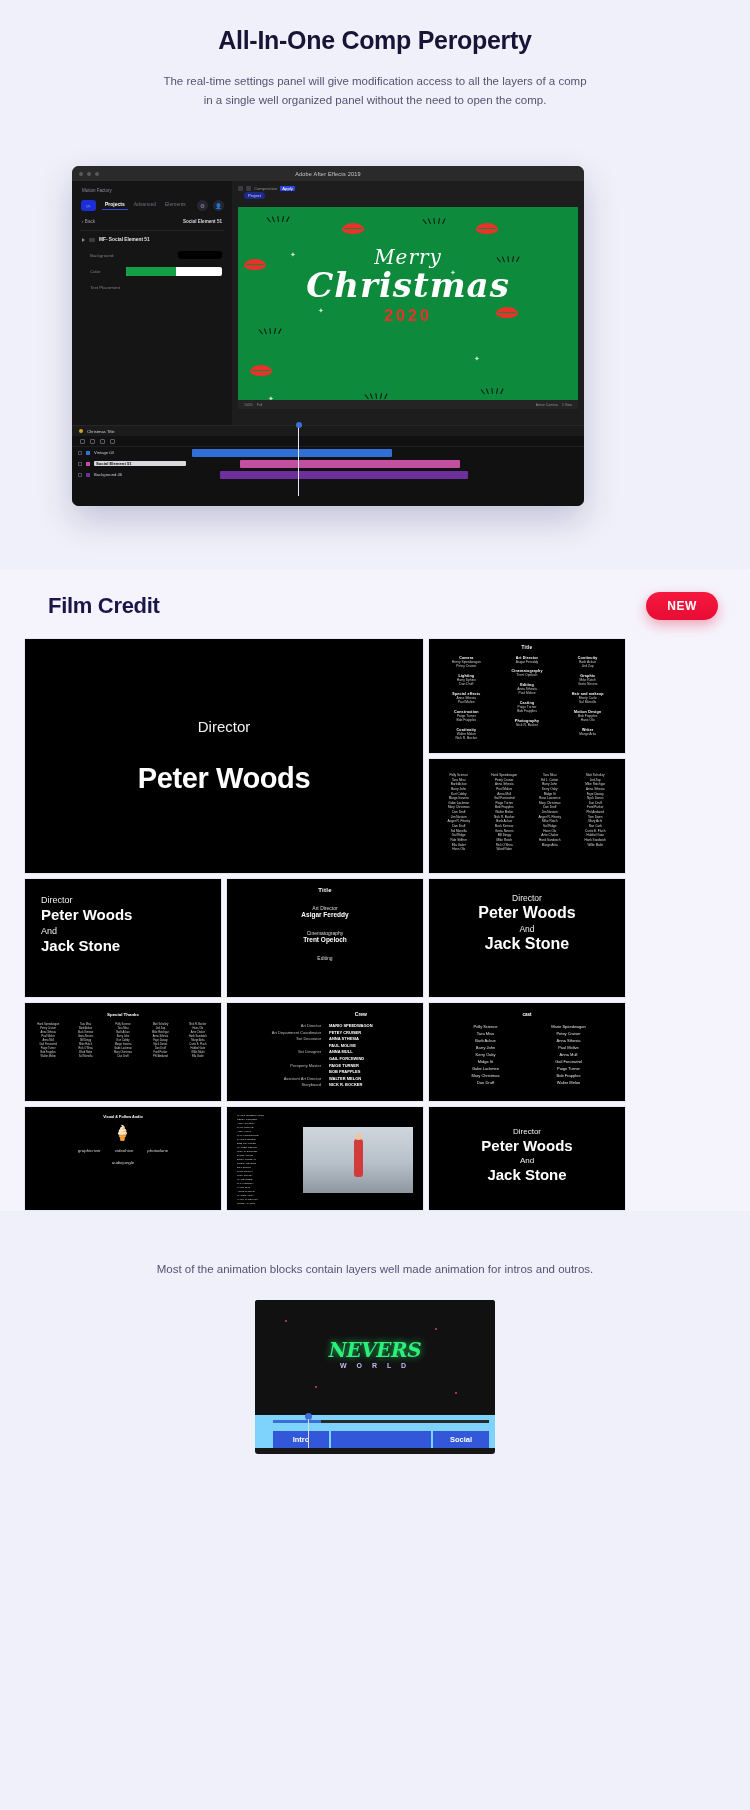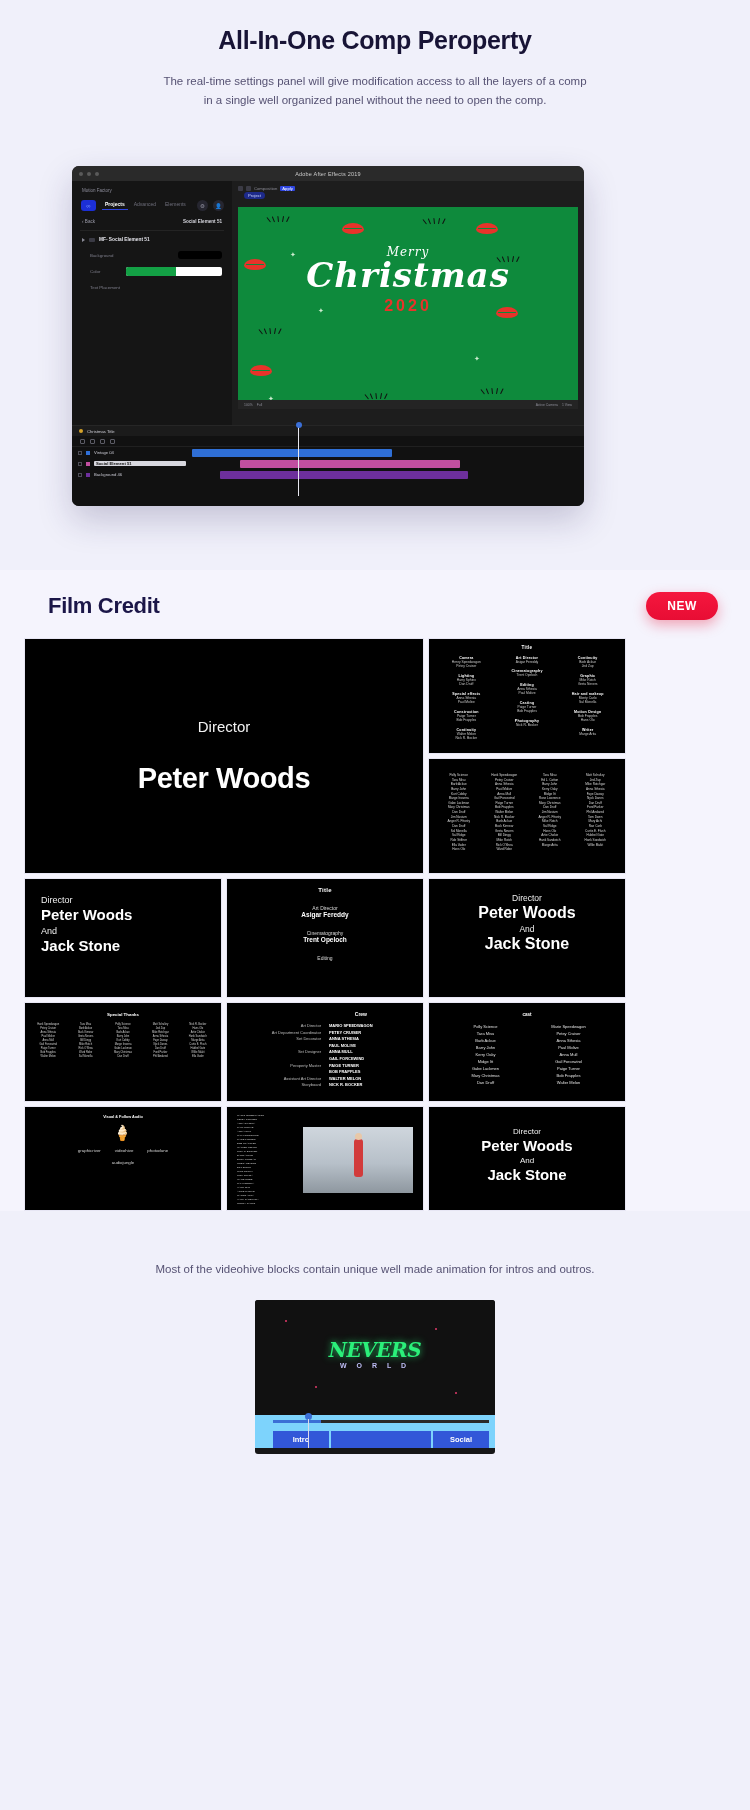--- a/index.html
+++ b/index.html
@@ -126,21 +126,21 @@
 
   .comp {
     position: absolute; left: 6px; right: 6px; top: 26px; bottom: 16px;
     background: #0e8a3c; overflow: hidden;
   }
   .xmas-script {
     position: absolute; left: 0; right: 0; top: 38px;
     text-align: center; color: #fff;
     font-family: "DejaVu Serif", serif; font-style: italic;
   }
-  .xm1 { font-size: 12px; letter-spacing: 1px; }
+  .xm1 { font-size: 20px; letter-spacing: 1px; }
   .xm2 { font-size: 34px; font-weight: 700; margin-top: -4px; letter-spacing: 1px; }
   .xm3 {
     font-family: "Liberation Sans", sans-serif; font-style: normal;
     font-size: 16px; font-weight: 700; color: #e8332a; margin-top: 2px; letter-spacing: 3px;
   }
   .lip { position: absolute; width: 22px; height: 11px; background: #e8332a; border-radius: 50% 50% 50% 50%/60% 60% 40% 40%; }
   .lip:after {
     content: ""; position: absolute; left: 10%; right: 10%; top: 45%; height: 1.5px;
     background: #0e8a3c; border-radius: 2px;
   }
@@ -922,21 +922,21 @@
         <div class="n">Peter Woods</div>
         <div class="r">And</div>
         <div class="n">Jack Stone</div>
       </div>
     </div>
 
   </div>
 </section>
 
 <section class="sec-intro">
-  <p class="intro-sub">Most of the videohive blocks contain unique well made animation for intros and outros.</p>
+  <p class="intro-sub">Most of the animation blocks contain layers well made animation for intros and outros.</p>
 
   <div class="intro-player">
     <div class="intro-stage">
       <div class="aw-dot" style="left:30px;  top:20px;"></div>
       <div class="aw-dot" style="left:180px; top:28px;"></div>
       <div class="aw-dot" style="left:60px;  top:86px;"></div>
       <div class="aw-dot" style="left:200px; top:92px;"></div>
       <div class="aw">NEVERS</div>
       <div class="aw-sub">W O R L D</div>
     </div>

